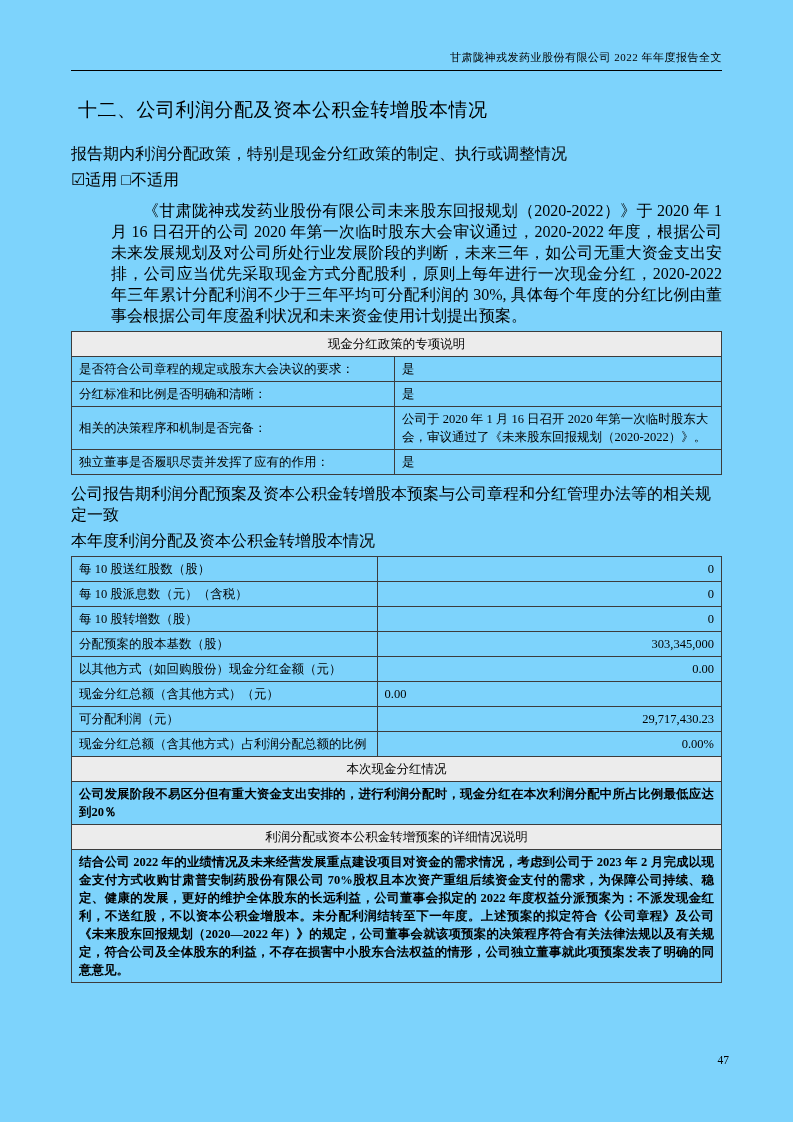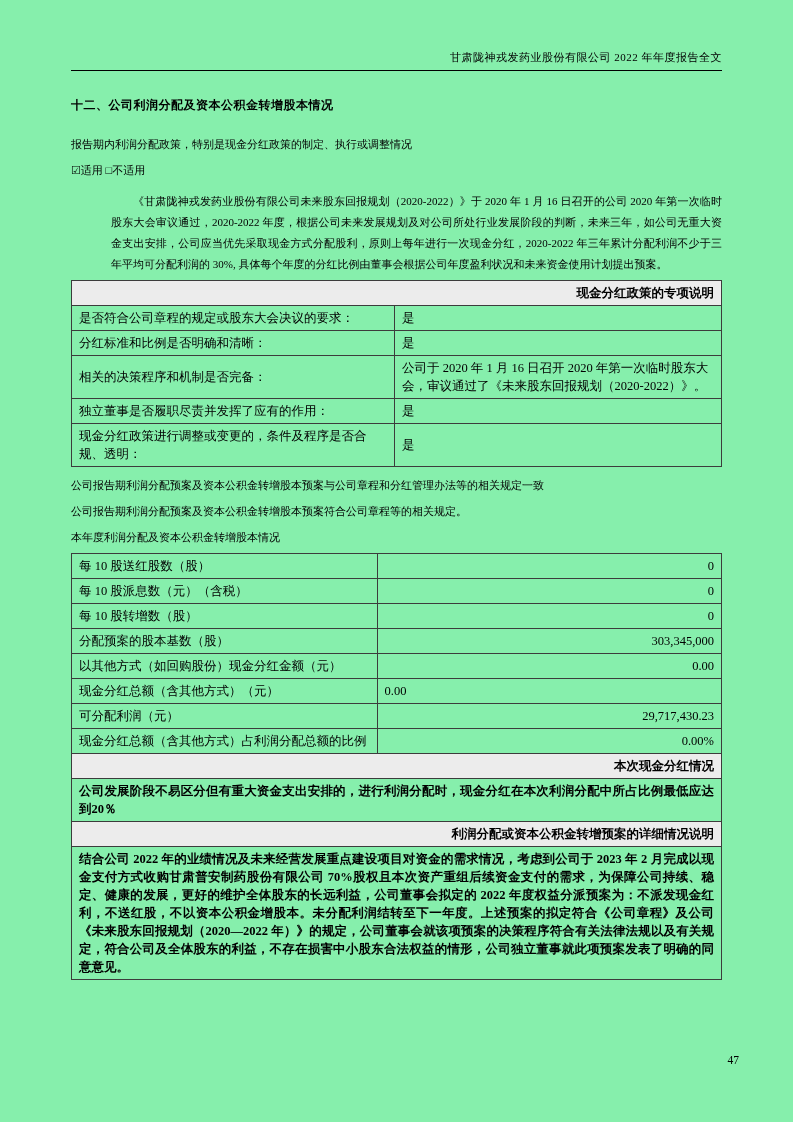--- a/index.html
+++ b/index.html
@@ -2,40 +2,40 @@
 <html><head>
 <meta charset="utf-8">
 <style>
   * { box-sizing: border-box; }
   html, body { margin: 0; padding: 0; background: #ffffff; }
   .page {
     position: relative;
     width: 793px;
     height: 1122px;
     margin: 0 auto;
-    background: #86efac;
+    background: #7dd3fc;
     font-family: "Liberation Serif", "DejaVu Serif", serif;
     color: #000;
     padding: 50px 71px 40px 71px;
   }
   .doc-header {
     text-align: right;
     font-size: 11px;
     padding-bottom: 5px;
     border-bottom: 1.5px solid #000;
     letter-spacing: 0.5px;
   }
   .section-title {
-    font-size: 12px;
-    font-weight: bold;
-    margin: 26px 0 20px 0;
+    font-size: 19px;
+    font-weight: normal;
+    margin: 26px 0 20px 7px;
     letter-spacing: 0.5px;
   }
   .para {
-    font-size: 11px;
+    font-size: 16px;
     line-height: 21px;
     margin: 0 0 5px 0;
   }
   .justify { text-align: justify; }
   .indent { text-indent: 2em; }
   .gap-top { margin-top: 10px; margin-left: 40px; }
   .gap-bottom { margin-bottom: 10px; }
   table.doc-table {
     width: 100%;
     border-collapse: collapse;
@@ -43,32 +43,31 @@
     font-size: 12.5px;
     margin: 4px 0 8px 0;
   }
   table.doc-table td {
     border: 1px solid #3c3c3c;
     padding: 3px 7px;
     line-height: 18px;
     vertical-align: middle;
   }
   td.th {
-    text-align: right;
+    text-align: center;
     background: #ececec;
-    font-weight: bold;
   }
   .policy-col-label { width: 49.7%; }
   .dist-col-label { width: 47%; }
   td.val { text-align: right; }
   td.val.left { text-align: left; }
   td.note { text-align: justify; font-weight: bold; }
   .page-number {
     position: absolute;
-    right: 54px;
+    right: 64px;
     bottom: 56px;
     font-size: 11.5px;
   }
 </style>
 </head>
 <body>
 
 <div class="page">
 
   <div class="doc-header">甘肃陇神戎发药业股份有限公司 2022 年年度报告全文</div>
@@ -98,29 +97,24 @@
       <td>是</td>
     </tr>
     <tr>
       <td>相关的决策程序和机制是否完备：</td>
       <td>公司于 2020 年 1 月 16 日召开 2020 年第一次临时股东大会，审议通过了《未来股东回报规划（2020-2022）》。</td>
     </tr>
     <tr>
       <td>独立董事是否履职尽责并发挥了应有的作用：</td>
       <td>是</td>
     </tr>
-    <tr>
-      <td>现金分红政策进行调整或变更的，条件及程序是否合规、透明：</td>
-      <td>是</td>
-    </tr>
   </tbody>
     </table>
 
   <p class="para">公司报告期利润分配预案及资本公积金转增股本预案与公司章程和分红管理办法等的相关规定一致</p>
-  <p class="para">公司报告期利润分配预案及资本公积金转增股本预案符合公司章程等的相关规定。</p>
   <p class="para">本年度利润分配及资本公积金转增股本情况</p>
 
   <table class="doc-table">
     <colgroup>
         <col class="dist-col-label">
         <col>
       </colgroup>
     <tbody>
         <tr>
       <td>每 10 股送红股数（股）</td>

